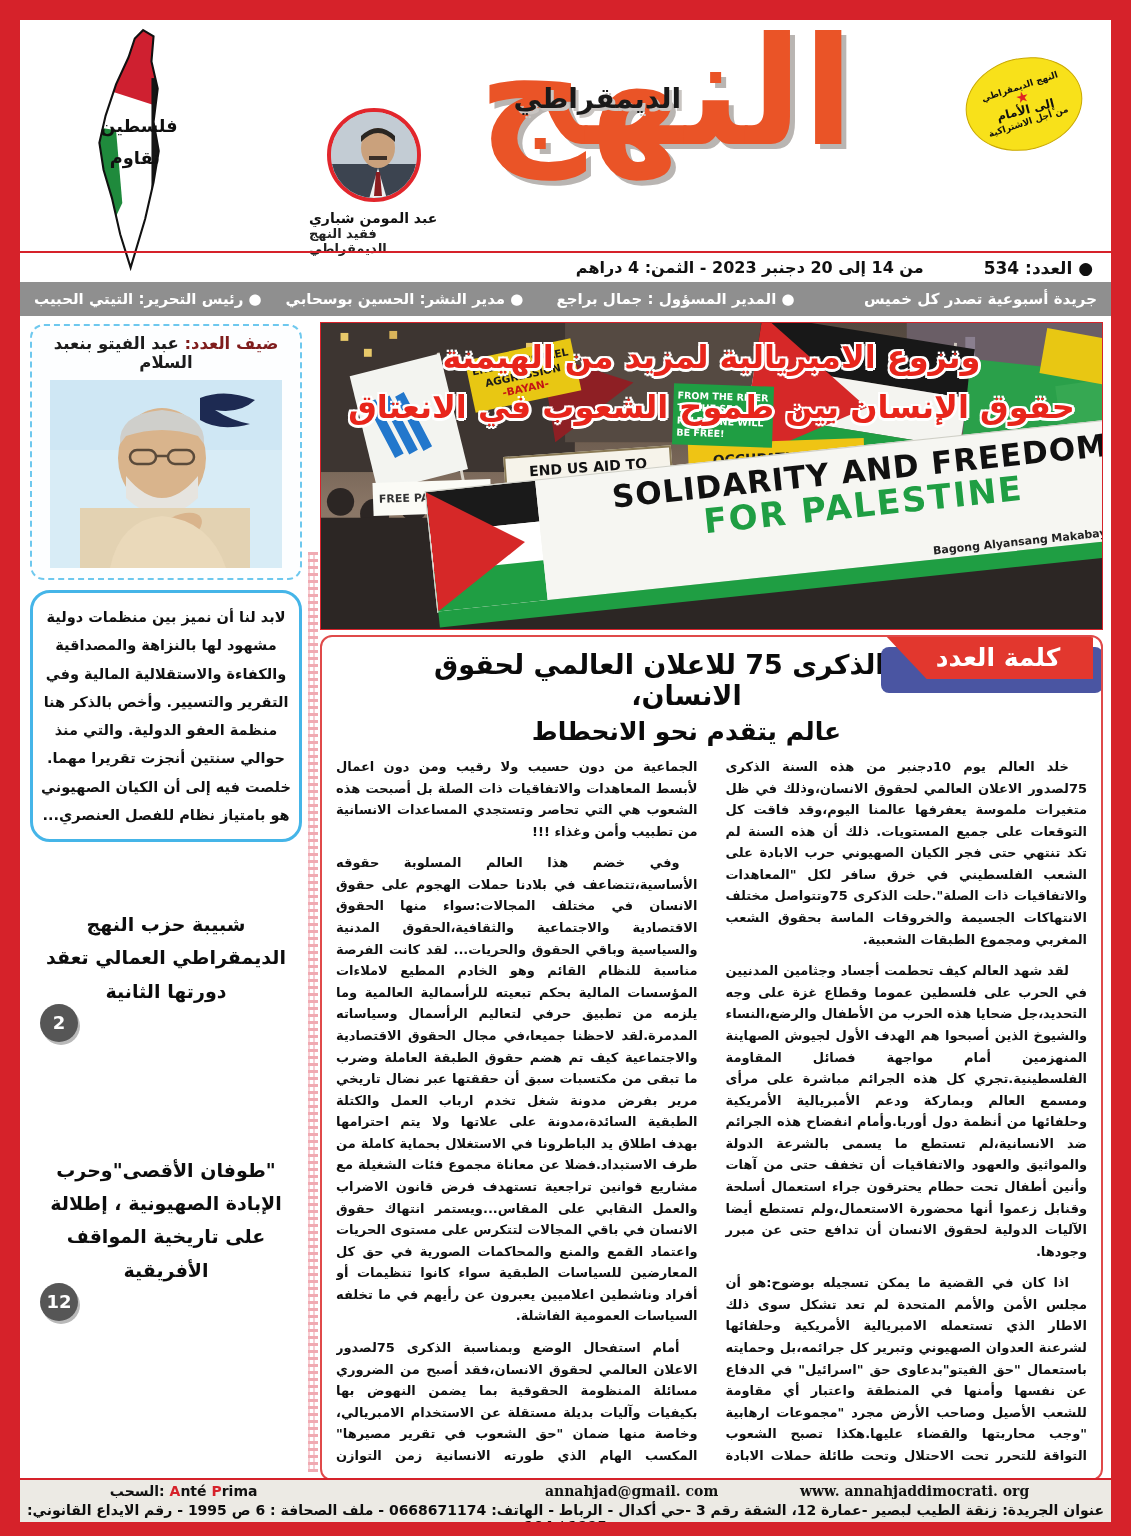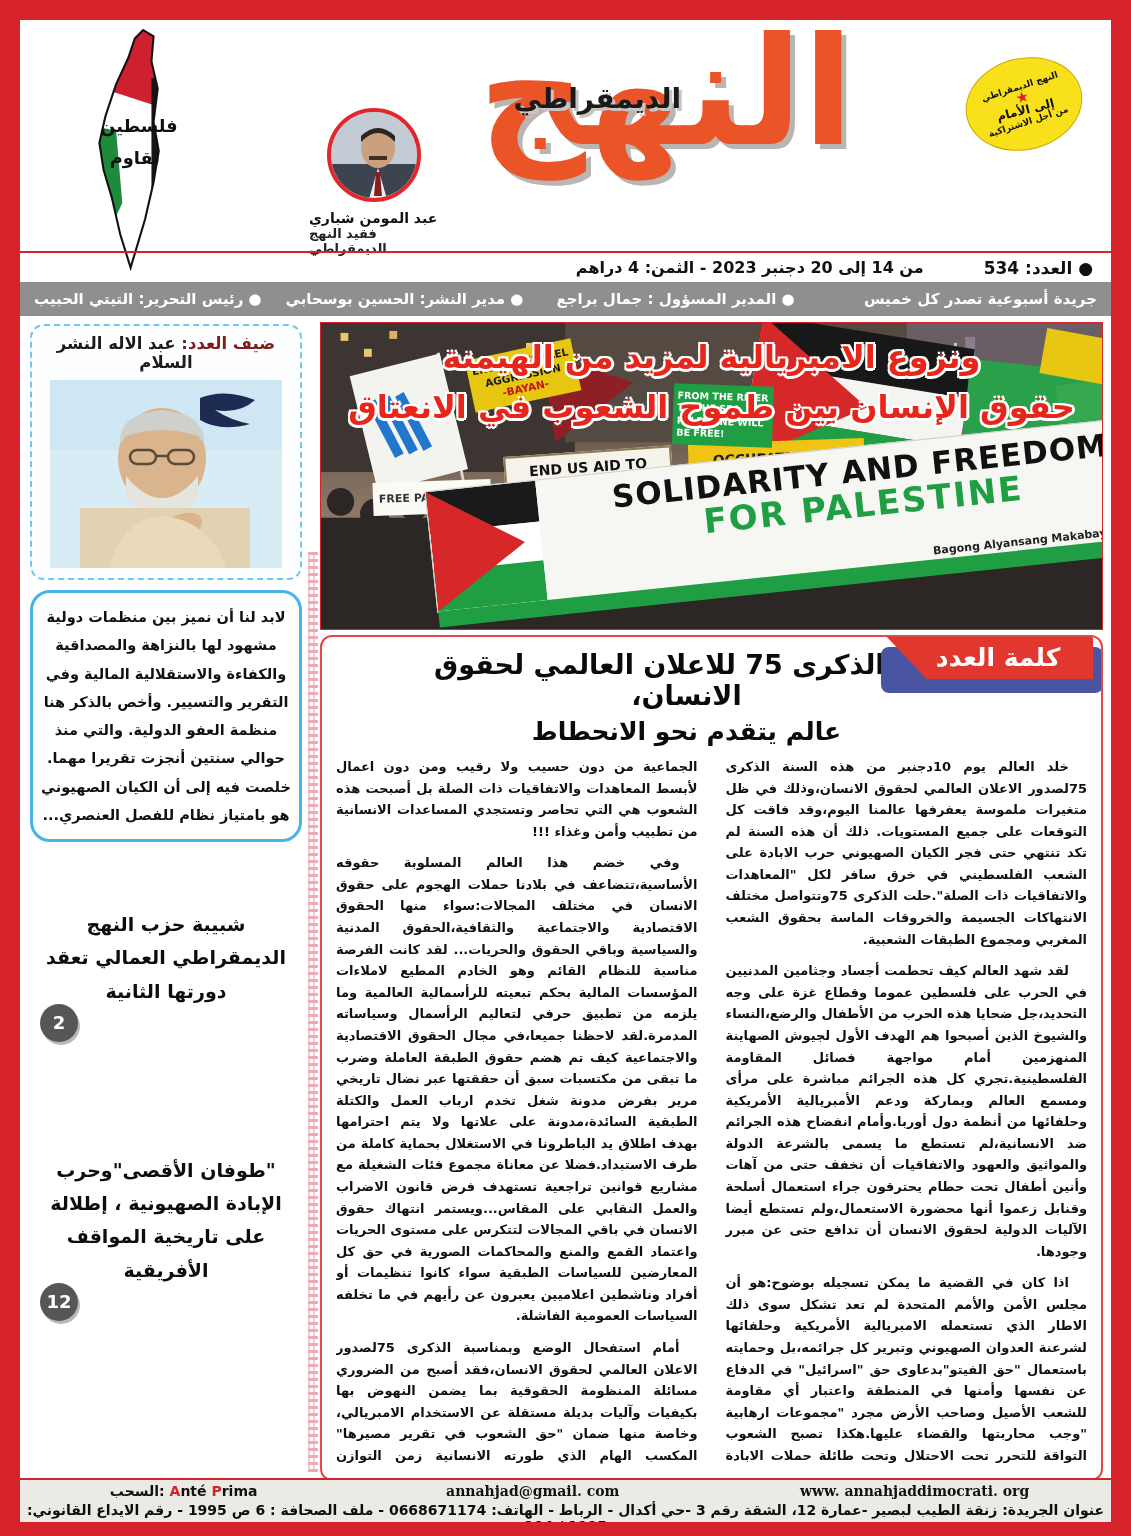--- a/index.html
+++ b/index.html
@@ -170,21 +170,21 @@
     direction:rtl; column-count:2; column-gap:28px; height:712px; overflow:hidden;
     font-size:13px; font-weight:bold; color:#111; line-height:1.66; text-align:justify;
   }
   .cols p { text-indent:18px; margin-bottom:10px; }
 
   
   .footer { position:absolute; left:0; right:0; bottom:0; height:44px; background:#eceae4; border-top:2px solid #d6222a; }
   .footer-line1 { display:flex; align-items:center; height:22px; font-weight:bold; font-size:14px; color:#111; }
   .f-printer { width:30%; text-align:center; direction:ltr; }
   .f-printer .red-init { color:#d6222a; }
-  .f-email { width:34%; text-align:center; font-family:"DejaVu Serif", serif; }
+  .f-email { width:34%; text-align:right; font-family:"DejaVu Serif", serif; }
   .f-site  { flex:1; text-align:center; font-family:"DejaVu Serif", serif; }
   .footer-line2 { direction:rtl; text-align:center; font-weight:bold; font-size:14px; color:#0d0d0d; height:22px; }
 </style>
 </head>
 <body>
 
 <div class="page">
 
   <div class="header">
 
@@ -246,21 +246,21 @@
     <div class="cell">● مدير النشر:  الحسين بوسحابي</div>
     <div class="cell">● رئيس التحرير: التيتي الحبيب</div>
   </div>
 
   <div class="content">
 
     <div class="sidebar">
       <div class="guest-box">
         <div class="guest-head">
           <span class="g-label">ضيف العدد:</span>
-          <span>عبد الاله النشر السلام</span>
+          <span>عبد الفيتو بنعبد السلام</span>
         </div>
         <div class="guest-photo">
           <svg viewBox="0 0 232 188" width="232" height="188">
             <rect width="232" height="188" fill="#d8ecf6"></rect>
             <rect width="232" height="70" fill="#cfe7f4"></rect>
             <path d="M150 18 Q175 8 205 20 Q190 34 165 30 Q180 40 200 44 Q170 52 150 40 Z" fill="#1d2a52"></path>
             <ellipse cx="112" cy="78" rx="44" ry="50" fill="#d9b48c"></ellipse>
             <path d="M70 64 Q68 34 112 30 Q156 34 154 64 L148 56 Q112 44 76 56 Z" fill="#cfcfcb"></path>
             <path d="M76 96 Q112 140 148 96 L148 118 Q112 152 76 118 Z" fill="#e6e4df"></path>
             <rect x="80" y="70" width="26" height="14" rx="7" fill="none" stroke="#5a4a3a" stroke-width="2.5"></rect>

